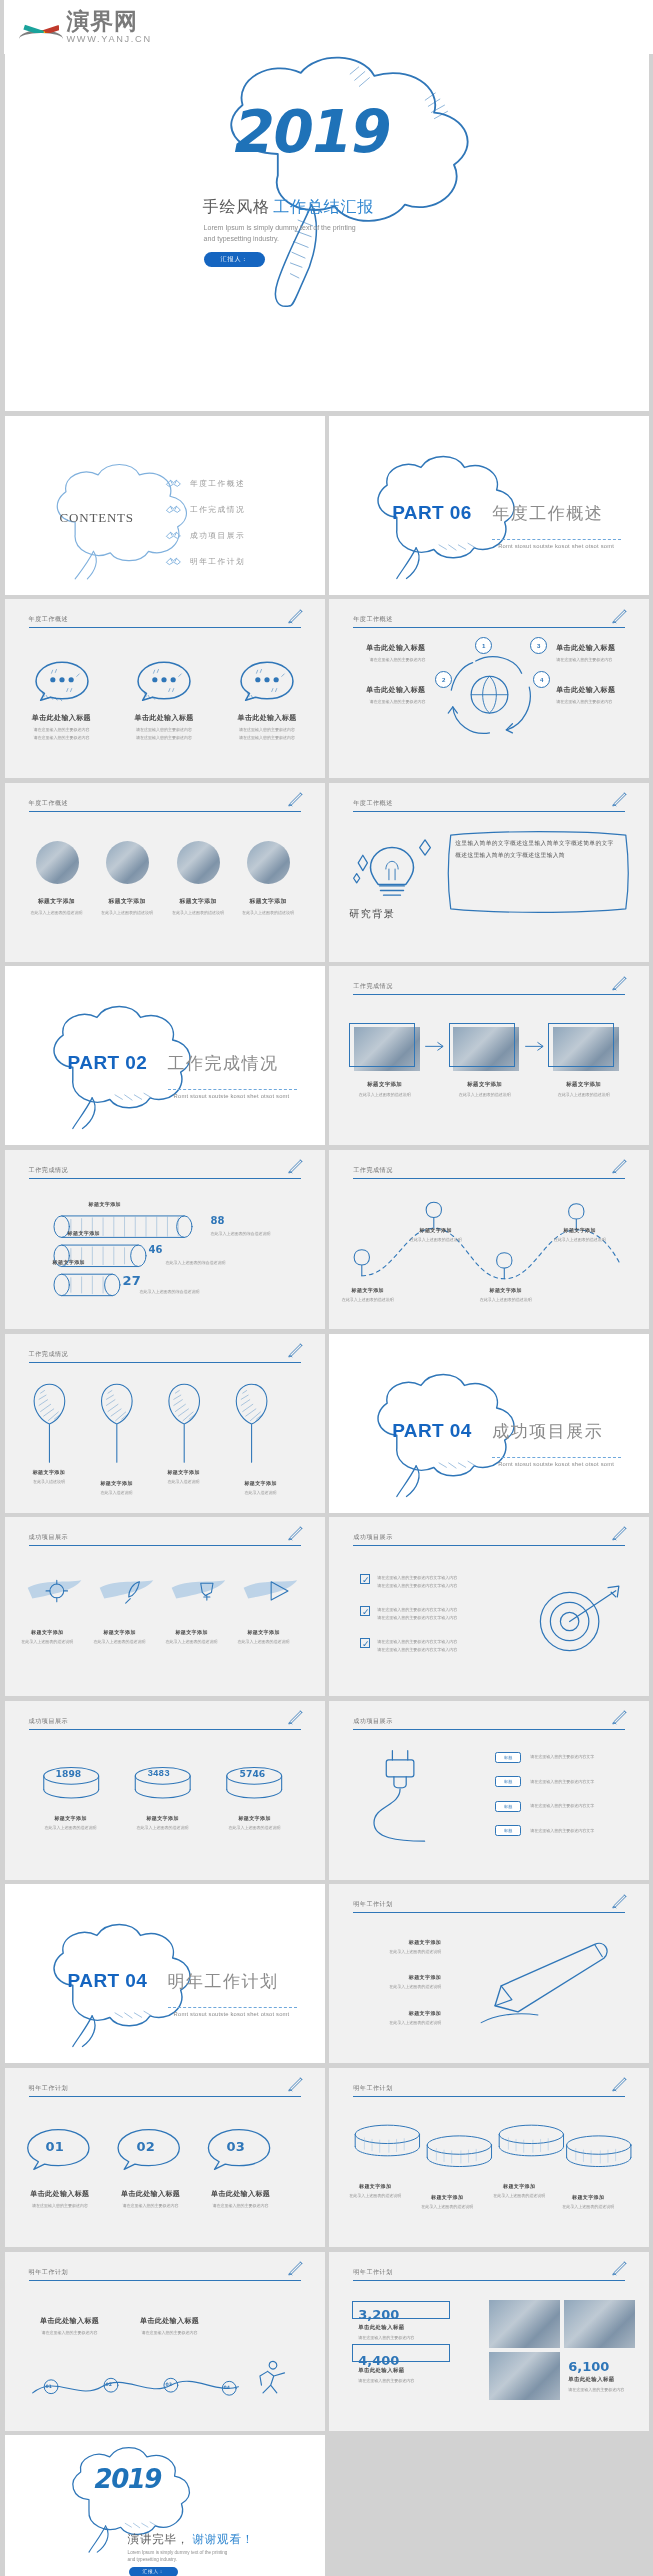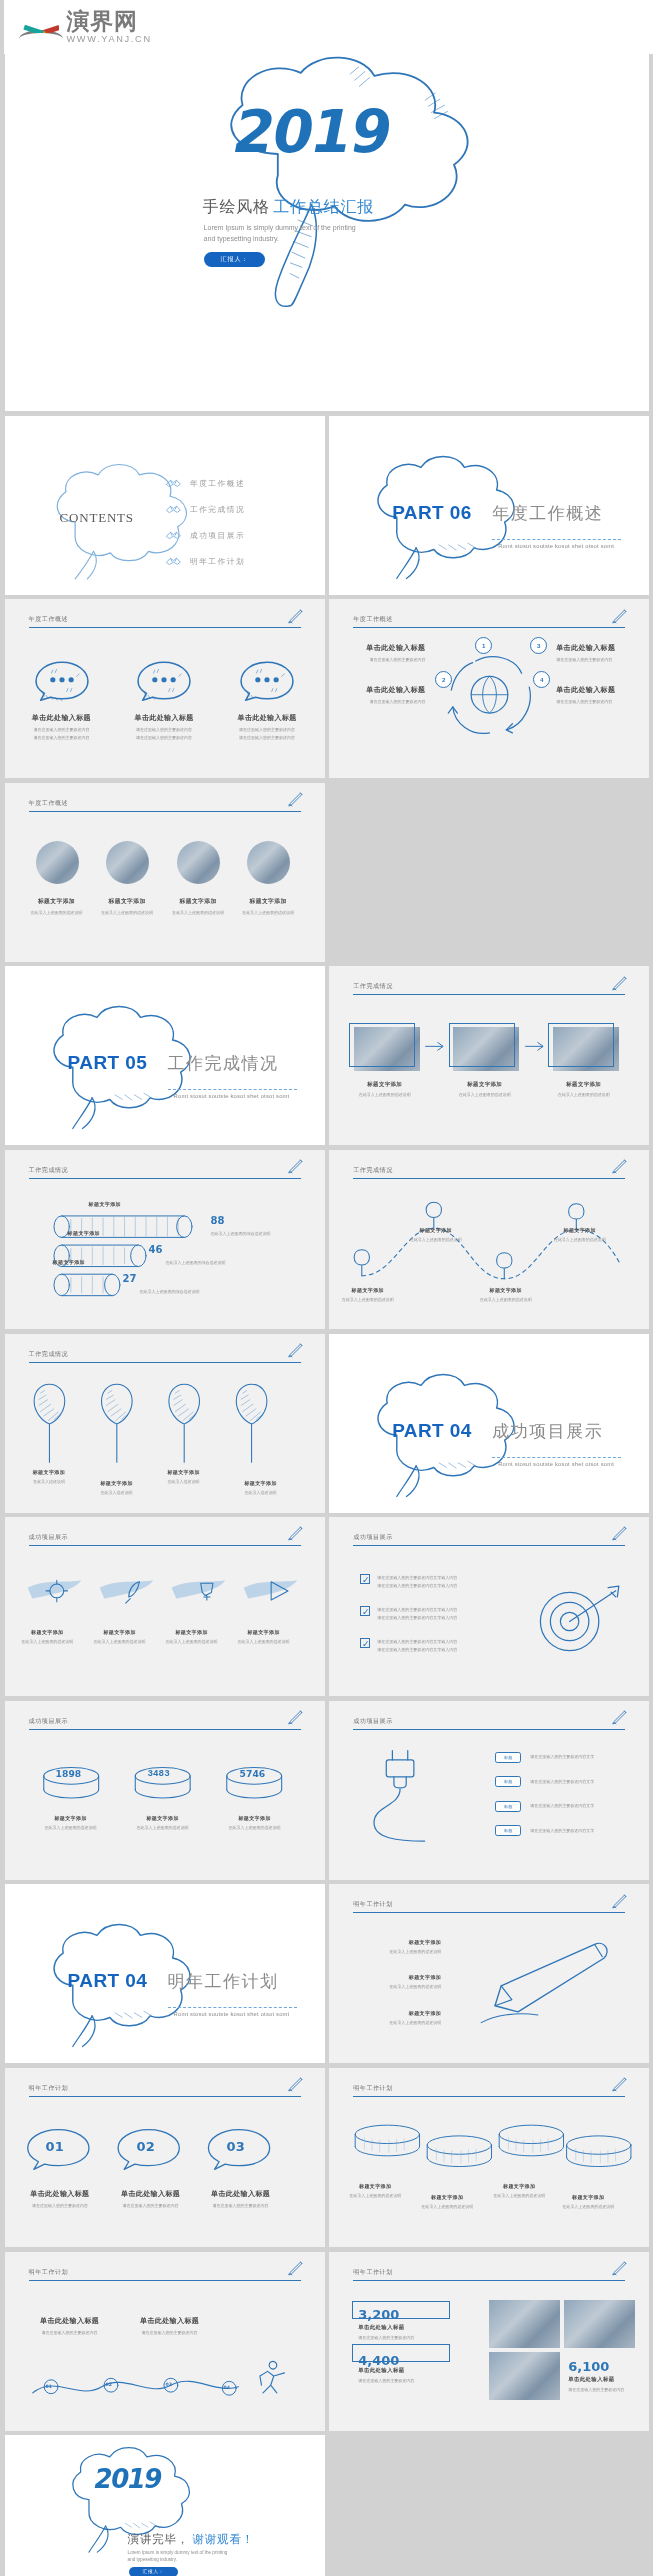--- a/index.html
+++ b/index.html
@@ -351,33 +351,53 @@
       <div class="blk" style="left:160px; top:114px; width:67px;">
         <div class="h" style="font-size:5.8px">标题文字添加</div>
         <div class="p">在此录入上述图表的描述说明</div>
       </div>
       <div class="blk" style="left:230px; top:114px; width:67px;">
         <div class="h" style="font-size:5.8px">标题文字添加</div>
         <div class="p">在此录入上述图表的描述说明</div>
       </div>
     </div>
 
+    <div class="slide gray">
+      <div class="shead">
+        <div class="ttl">年度工作概述</div>
+        <div class="ln"></div>
+        <svg class="pencil" viewBox="0 0 24 24">
+            <path class="sketch" stroke-width="1.2" d="M3 21 L6 20 L21 5 L19 3 L4 18 Z M19 3 L21 5 M5 19 L7 21"></path>
+          </svg>
+      </div>
+      <svg style="position:absolute;left:20px;top:49px;" width="86" height="71" viewBox="0 0 112 92">
+        <path class="sketch" stroke-width="2" d="M56 20 C72 20 84 32 84 46 C84 56 78 62 74 68 L38 68 C34 62 28 56 28 46 C28 32 40 20 56 20 Z"></path>
+        <path class="sketch" stroke-width="1.8" d="M40 70 L72 70 M41 76 L71 76 M45 82 L67 82"></path>
+        <path class="sketch" stroke-width="1.2" d="M48 48 C48 42 52 38 56 38 C60 38 64 42 64 48 M52 48 L52 62 M60 48 L60 62"></path>
+        <path class="sketch" stroke-width="1.6" d="M12 28 L18 18 L24 28 L18 38 Z M6 48 L10 42 L14 48 L10 54 Z M92 8 L99 -2 L106 8 L99 18 Z" transform="translate(0,12)"></path>
+      </svg>
+      <div class="bg-label" style="left:20px; top:124px;">研究背景</div>
+      <svg class="speechbox" style="left:114px; top:46px; width:189px; height:86px; border:none;" viewBox="0 0 246 112">
+        <path class="sketch" stroke-width="1.6" d="M10 8 C70 2 180 2 238 8 C242 40 242 76 238 104 C180 110 70 110 10 104 C6 76 6 40 10 8 Z"></path>
+      </svg>
+      <div class="speech-copy" style="left:126px; top:55px; width:164px;">这里输入简单的文字概述这里输入简单文字概述简单的文字概述这里输入简单的文字概述这里输入简</div>
+    </div>
   </div>
 
   <div class="row">
     <div class="slide">
       <svg class="cover-cloud" style="left:34px; top:37px;" width="161" height="127" viewBox="0 0 200 150">
         <path class="sketch" stroke-width="1.8" d="M42 76 C18 74 10 50 30 36 C26 16 52 4 72 14 C84 -4 116 -4 126 14 C150 6 172 22 166 42 C188 46 196 70 176 82 C184 104 160 122 138 114 C128 130 98 130 88 116 C66 126 40 112 42 92 Z"></path>
         <path class="sketch" stroke-width="1.6" d="M66 114 C58 130 48 142 42 152"></path>
         <path class="sketch" stroke-width="1.6" d="M66 114 C74 126 68 142 54 152"></path>
         <g stroke="#2f76b8" stroke-width=".8" opacity=".7">
             <path d="M94 110 L104 116 M106 110 L116 117 M118 110 L128 116 M130 108 L140 114"></path>
           </g>
       </svg>
-      <div class="part-label" style="left:63px; top:86px;">PART 05</div>
+      <div class="part-label" style="left:63px; top:86px;">PART 02</div>
       <div class="part-cn" style="left:163px; top:86px;">工作完成情况</div>
       <div class="part-dash" style="left:163px; top:123px; width:129px;"></div>
       <div class="part-sub" style="left:169px; top:127px;">Romt stosut soutste kosot shet otsot somt</div>
     </div>
 
     <div class="slide gray">
       <div class="shead">
         <div class="ttl">工作完成情况</div>
         <div class="ln"></div>
         <svg class="pencil" viewBox="0 0 24 24">
@@ -450,21 +470,21 @@
             <ellipse class="sketch" stroke-width="1.3" cx="106" cy="116" rx="10" ry="14"></ellipse>
            <path class="sketch" stroke-width="1.3" d="M40 102 L106 102 M40 130 L106 130"></path>
            <ellipse class="sketch" stroke-width="1.3" cx="40" cy="116" rx="10" ry="14"></ellipse>
            <g stroke="#2f76b8" stroke-width=".7" opacity=".55">
               <path d="M52 106 L52 126 M66 105 L66 127 M80 104 L80 128 M94 105 L94 127"></path>
             </g>
         </g>
       </svg>
       <div class="bigblue" style="left:190px; top:65px; font-size:10px;padding-left:16px;">88</div>
       <div class="bigblue" style="left:144px; top:94px; font-size:10px;">46</div>
-      <div class="bigblue" style="left:118px; top:123px; font-size:10px;">27</div>
+      <div class="bigblue" style="left:118px; top:123px; font-size:13px;">27</div>
       <div class="blk left" style="left:84px; top:51px;">
         <div class="h" style="font-size:5px">标题文字添加</div>
       </div>
       <div class="blk left" style="left:63px; top:80px;">
         <div class="h" style="font-size:5px">标题文字添加</div>
       </div>
       <div class="blk left" style="left:48px; top:109px;">
         <div class="h" style="font-size:5px">标题文字添加</div>
       </div>
       <div class="line-note" style="left:206px; top:80px; width:92px;">在此录入上述图表的综合描述说明</div>

